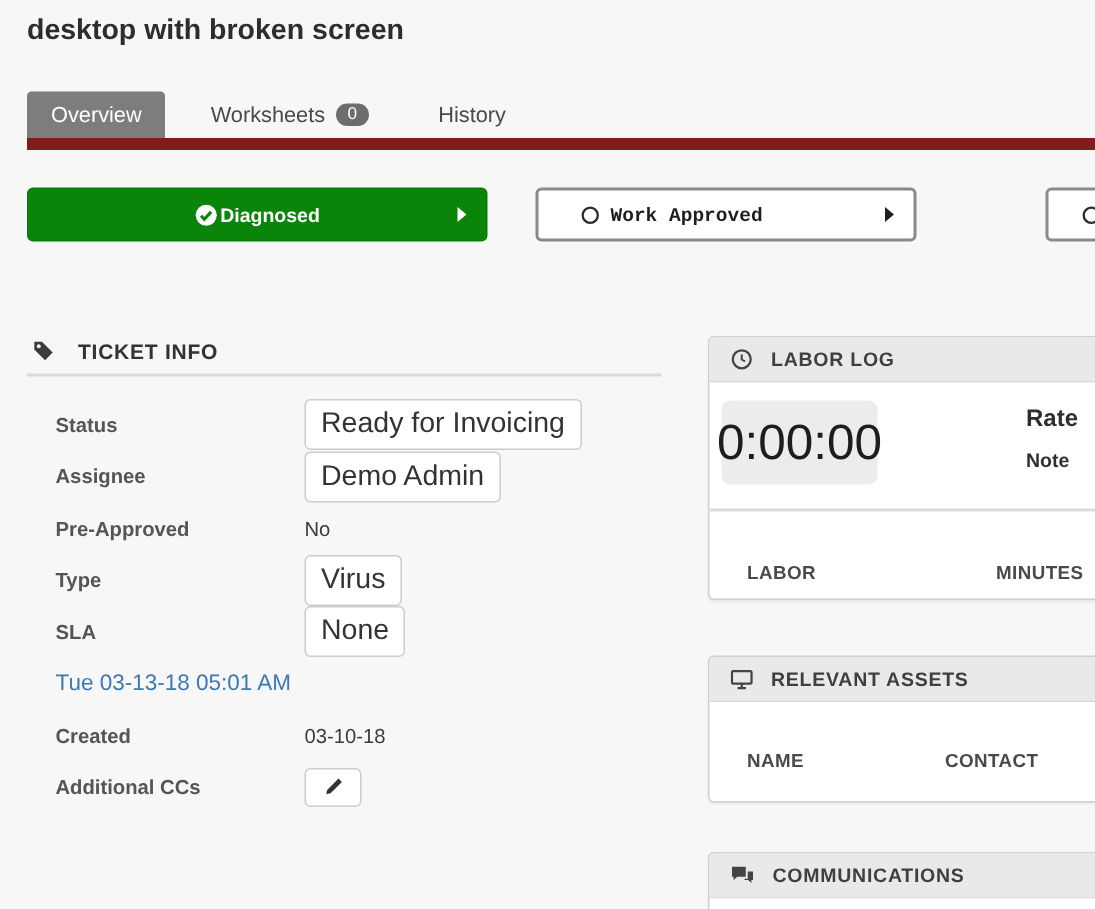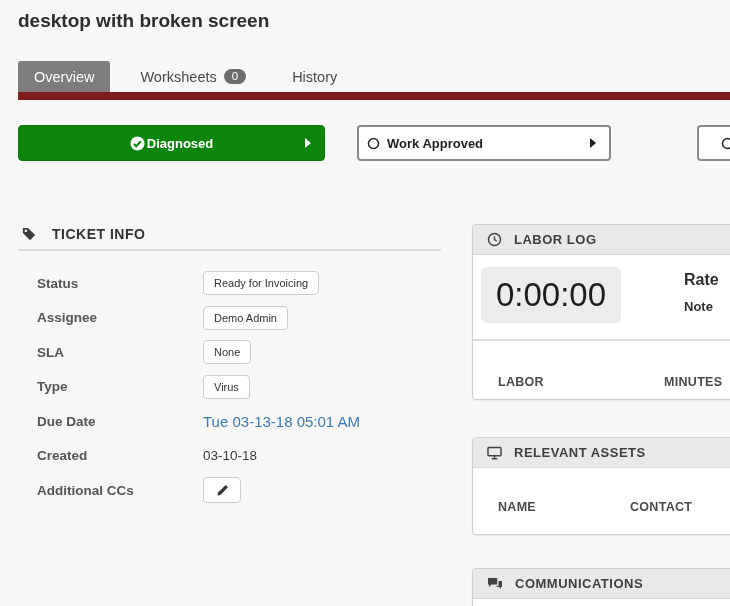--- a/index.html
+++ b/index.html
@@ -15,42 +15,42 @@
   .tabbar{position:absolute;left:18px;top:61px;width:712px;height:31px;border-bottom:8px solid #7f1d1d;display:flex;align-items:flex-end;}
   .tab{height:31px;display:flex;align-items:center;padding:0 16px;font-size:14.5px;color:#4a4a4a;cursor:pointer;box-sizing:border-box;}
   .tab.active{background:#7d7d7d;color:#fff;border-radius:3px 3px 0 0;font-weight:400;}
   .tab + .tab{margin-left:14px;}
   .tab-badge{background:#6d6d6d;color:#fff;border-radius:10px;font-size:11.5px;padding:2px 8px;margin-left:7px;line-height:1;}
   
   .wf-btn{position:absolute;top:125px;height:36px;box-sizing:border-box;border-radius:4px;display:flex;align-items:center;font-size:13px;font-weight:700;cursor:pointer;}
   .wf-btn .caret{position:absolute;right:13px;width:0;height:0;border-top:5px solid transparent;border-bottom:5px solid transparent;border-left:6px solid currentColor;}
   .wf-green{left:18px;width:307px;background:#0a850a;border:1px solid #0a7a0a;color:#fff;justify-content:center;}
   .wf-green .lbl{margin-left:2px;}
-  .wf-white{left:357px;width:254px;background:#fff;border:2px solid #8a8a8a;color:#1f1f1f;padding-left:8px;}
+  .wf-white{left:357px;width:254px;background:#fff;border:2px solid #8a8a8a;color:#1f1f1f;padding-left:28px;font-family:Liberation Mono, monospace;}
   .wf-white .lbl{margin-left:7px;font-weight:700;}
   .wf-partial{left:697px;width:120px;background:#fff;border:2px solid #8a8a8a;color:#1f1f1f;padding-left:22px;}
   
   .ti-head{position:absolute;left:22px;top:226px;display:flex;align-items:center;}
   .ti-head .txt{margin-left:16px;font-size:14px;font-weight:700;letter-spacing:.5px;color:#333;}
   .ti-rule{position:absolute;left:18px;top:249px;width:423px;height:2px;background:#d9d9d9;}
   .fields{position:absolute;left:37px;top:266px;width:404px;}
   .frow{height:34.5px;display:flex;align-items:center;}
   .flabel{width:166px;font-size:13.5px;font-weight:700;color:#555;}
-  .vbtn{background:#fff;border:1px solid #ccc;border-radius:4px;padding:5px 10px;font-size:11px;color:#333;font-family:inherit;cursor:pointer;}
+  .vbtn{background:#fff;border:1px solid #ccc;border-radius:4px;padding:5px 10px;font-size:19px;color:#333;font-family:inherit;cursor:pointer;}
   .vtext{font-size:13.5px;color:#3c3c3c;}
   .vlink{font-size:15px;color:#3d7ab5;text-decoration:none;cursor:pointer;}
   .vedit{background:#fff;border:1px solid #ccc;border-radius:4px;width:38px;height:26px;display:flex;align-items:center;justify-content:center;cursor:pointer;}
   
   .rcol{position:absolute;left:472px;top:224px;width:320px;}
   .panel{background:#fff;border:1px solid #cfcfcf;border-radius:4px;box-shadow:0 1px 2px rgba(0,0,0,.07);box-sizing:border-box;}
   .phead{background:#e9e9e9;border-bottom:1px solid #d8d8d8;border-radius:4px 4px 0 0;height:29px;display:flex;align-items:center;padding:0 14px;}
   .phead .txt{margin-left:12px;font-size:13px;font-weight:700;letter-spacing:.5px;color:#3f3f3f;}
   .pbody{position:relative;}
   .panel-labor{height:176px;}
-  .timer{position:absolute;left:8px;top:12px;width:140px;height:56px;background:#ececec;border-radius:6px;display:flex;align-items:center;justify-content:center;font-size:33px;color:#1d1d1d;}
+  .timer{position:absolute;left:8px;top:12px;width:104px;height:56px;background:#ececec;border-radius:6px;display:flex;align-items:center;justify-content:center;font-size:33px;color:#1d1d1d;}
   .rate-lbl{position:absolute;left:211px;top:16px;font-size:16px;font-weight:700;color:#2f2f2f;}
   .note-lbl{position:absolute;left:211px;top:44px;font-size:13px;font-weight:700;color:#2f2f2f;}
   .labor-div{position:absolute;left:0;right:0;top:84px;height:2px;background:#dcdcdc;}
   .colhdr{font-size:12.5px;font-weight:700;color:#4a4a4a;letter-spacing:.3px;}
   .labor-col1{position:absolute;left:25px;top:120px;}
   .labor-col2{position:absolute;left:191px;top:120px;}
   .panel-assets{margin-top:37px;height:98px;}
   .assets-col1{position:absolute;left:25px;top:32px;}
   .assets-col2{position:absolute;left:157px;top:32px;}
   .panel-comms{margin-top:33px;height:60px;}
@@ -116,29 +116,32 @@
 <div class="fields">
   <div class="frow">
     <span class="flabel">Status</span>
     <button class="vbtn">Ready for Invoicing</button>
   </div>
   <div class="frow">
     <span class="flabel">Assignee</span>
     <button class="vbtn">Demo Admin</button>
   </div>
   <div class="frow">
+    <span class="flabel">Pre-Approved</span>
+    <span class="vtext">No</span>
+  </div>
+  <div class="frow">
+    <span class="flabel">Type</span>
+    <button class="vbtn">Virus</button>
+  </div>
+  <div class="frow">
     <span class="flabel">SLA</span>
     <button class="vbtn">None</button>
   </div>
   <div class="frow">
-    <span class="flabel">Type</span>
-    <button class="vbtn">Virus</button>
-  </div>
-  <div class="frow">
-    <span class="flabel">Due Date</span>
     <a class="vlink">Tue 03-13-18 05:01 AM</a>
   </div>
   <div class="frow">
     <span class="flabel">Created</span>
     <span class="vtext">03-10-18</span>
   </div>
   <div class="frow">
     <span class="flabel">Additional CCs</span>
     <button class="vedit">
       <span>

